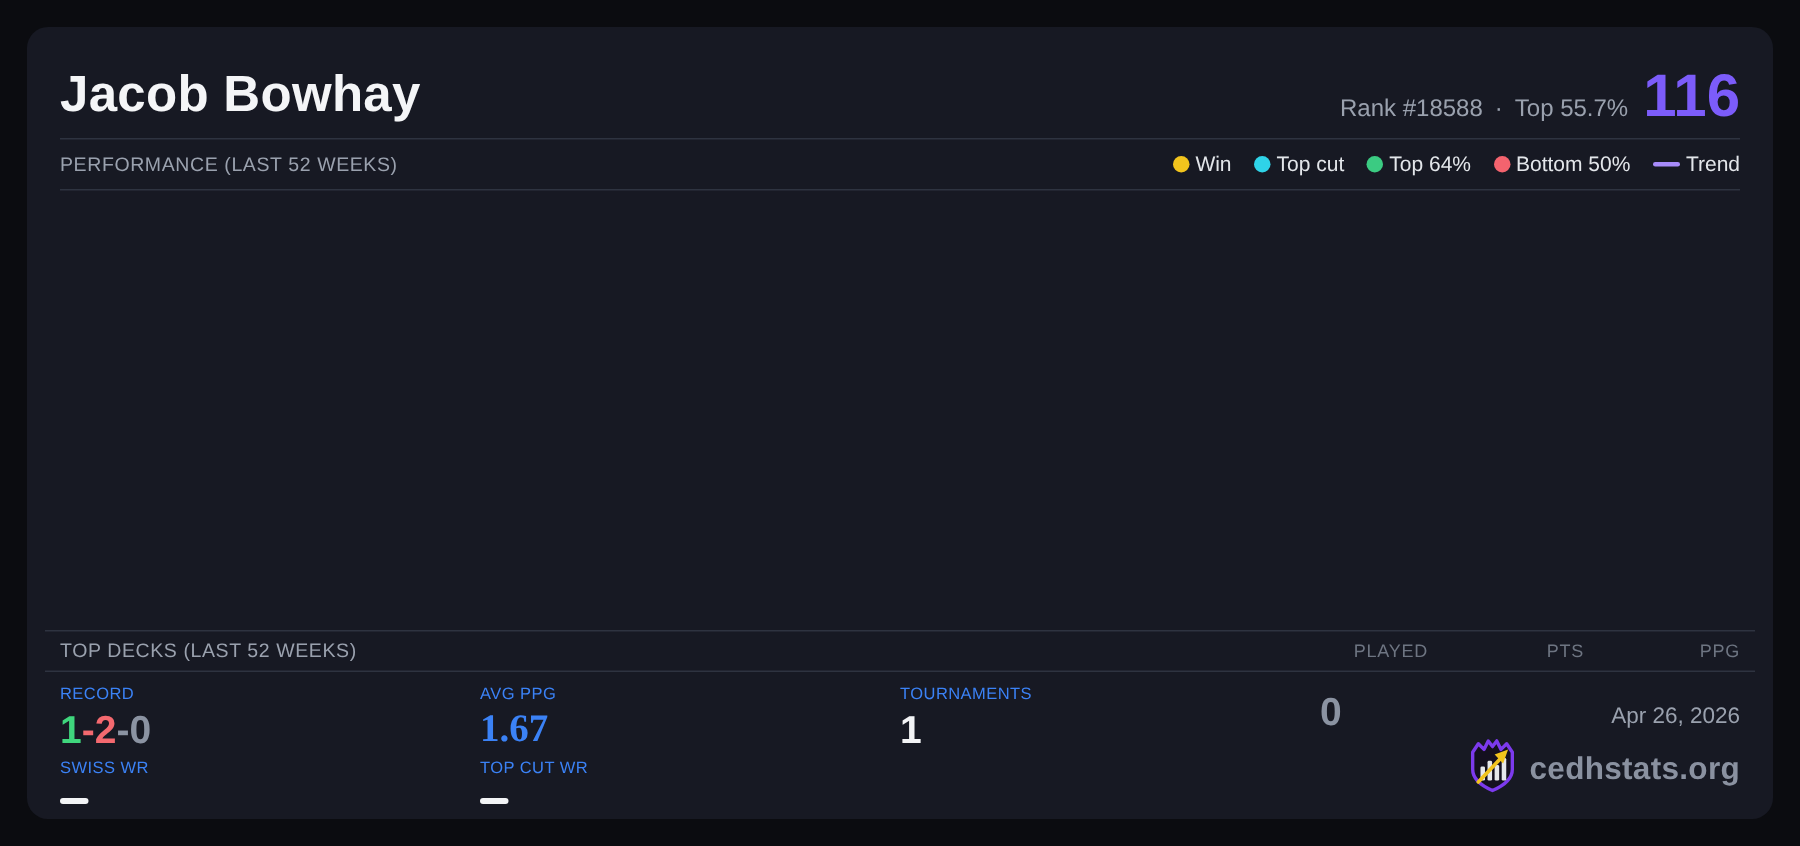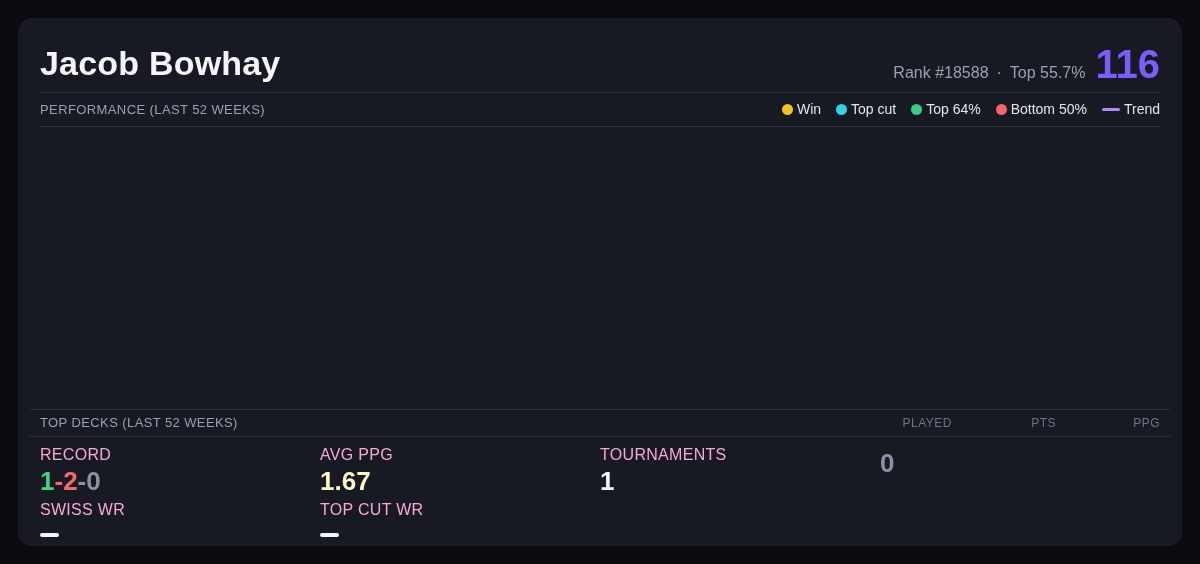--- a/index.html
+++ b/index.html
@@ -47,21 +47,21 @@
   .deck-cols { display: flex; gap: 24px; }
   .deck-col { width: 80px; text-align: right; font-size: 12px; color: #6e7582; letter-spacing: 0.5px; }
 
   
   .stats {
     margin: 0 22px; padding-top: 9px;
     display: grid; grid-template-columns: repeat(4, 1fr);
     grid-template-rows: auto auto; position: relative;
   }
   .stat-cell { padding-bottom: 5px; }
-  .stat-label { font-size: 16px; color: #f9a8d4; letter-spacing: 0.3px; }
+  .stat-label { font-size: 11px; color: #3b82f6; letter-spacing: 0.3px; }
   .stat-value { font-size: 26px; font-weight: 700; margin-top: 3px; line-height: 1.1; }
   .dash-bar { display: inline-block; width: 19px; height: 4px; border-radius: 2px; margin-top: 14px; }
 
   
   .footer {
     position: absolute; right: 22px; bottom: 12px; text-align: right;
   }
   .footer-date { font-size: 15px; color: #9aa1ae; margin-bottom: 5px; }
   .brand { display: flex; align-items: center; justify-content: flex-end; gap: 8px; }
   .brand-name { font-size: 21px; font-weight: 700; color: #8a91a0; letter-spacing: 0.2px; }
@@ -122,21 +122,21 @@
 
   <div class="stats">
 
     <div class="stat-cell">
       <div class="stat-label">RECORD</div>
       <div class="stat-value" id="record-value"><span style="color: rgb(63, 214, 125);">1</span><span style="color: rgb(244, 105, 111);">-</span><span style="color: rgb(244, 105, 111);">2</span><span style="color: rgb(139, 147, 162);">-</span><span style="color: rgb(139, 147, 162);">0</span></div>
     </div>
 
     <div class="stat-cell">
       <div class="stat-label">AVG PPG</div>
-      <div class="stat-value" style="color: #fef9c3;">1.67</div>
+      <div class="stat-value" style="color: #3b82f6; font-family: Liberation Serif, serif;">1.67</div>
     </div>
 
     <div class="stat-cell">
       <div class="stat-label">TOURNAMENTS</div>
       <div class="stat-value" style="color: rgb(243, 244, 246);">1</div>
     </div>
 
     <div class="stat-cell">
       <div class="stat-value" style="color: rgb(139, 147, 162);">0</div>
     </div>
@@ -148,14 +148,31 @@
     </div>
 
     <div class="stat-cell">
       <div class="stat-label">TOP CUT WR</div>
       <span class="dash-bar" style="background: rgb(243, 244, 246);"></span>
     </div>
 
     <div class="stat-cell"></div>
   </div>
 
+  <div class="footer">
+    <div class="footer-date">Apr 26, 2026</div>
+    <div class="brand">
+      <span>
+        <svg width="34" height="38" viewBox="0 0 36 40">
+          <path d="M4 11 L8 5 L12 9 L15 3 L18 7 L21 3 L24 9 L28 5 L32 11 L32 23 Q32 32 18 38 Q4 32 4 23 Z" fill="#14101f" stroke="#7c3aed" stroke-width="2.4" stroke-linejoin="round"></path>
+          <rect x="9.5" y="21" width="3.2" height="10" rx="1" fill="#e5e7eb"></rect>
+          <rect x="14.5" y="17" width="3.2" height="14" rx="1" fill="#e5e7eb"></rect>
+          <rect x="19.5" y="20" width="3.2" height="11" rx="1" fill="#e5e7eb"></rect>
+          <rect x="24.5" y="15" width="3.2" height="16" rx="1" fill="#e5e7eb"></rect>
+          <line x1="8" y1="32" x2="26" y2="13" stroke="#f2c41d" stroke-width="2.6" stroke-linecap="round"></line>
+          <polygon points="29,9 19.5,12.5 25.5,19" fill="#f2c41d"></polygon>
+        </svg>
+      </span>
+      <span class="brand-name">cedhstats.org</span>
+    </div>
+  </div>
 
 </div>
 
 </body></html>

